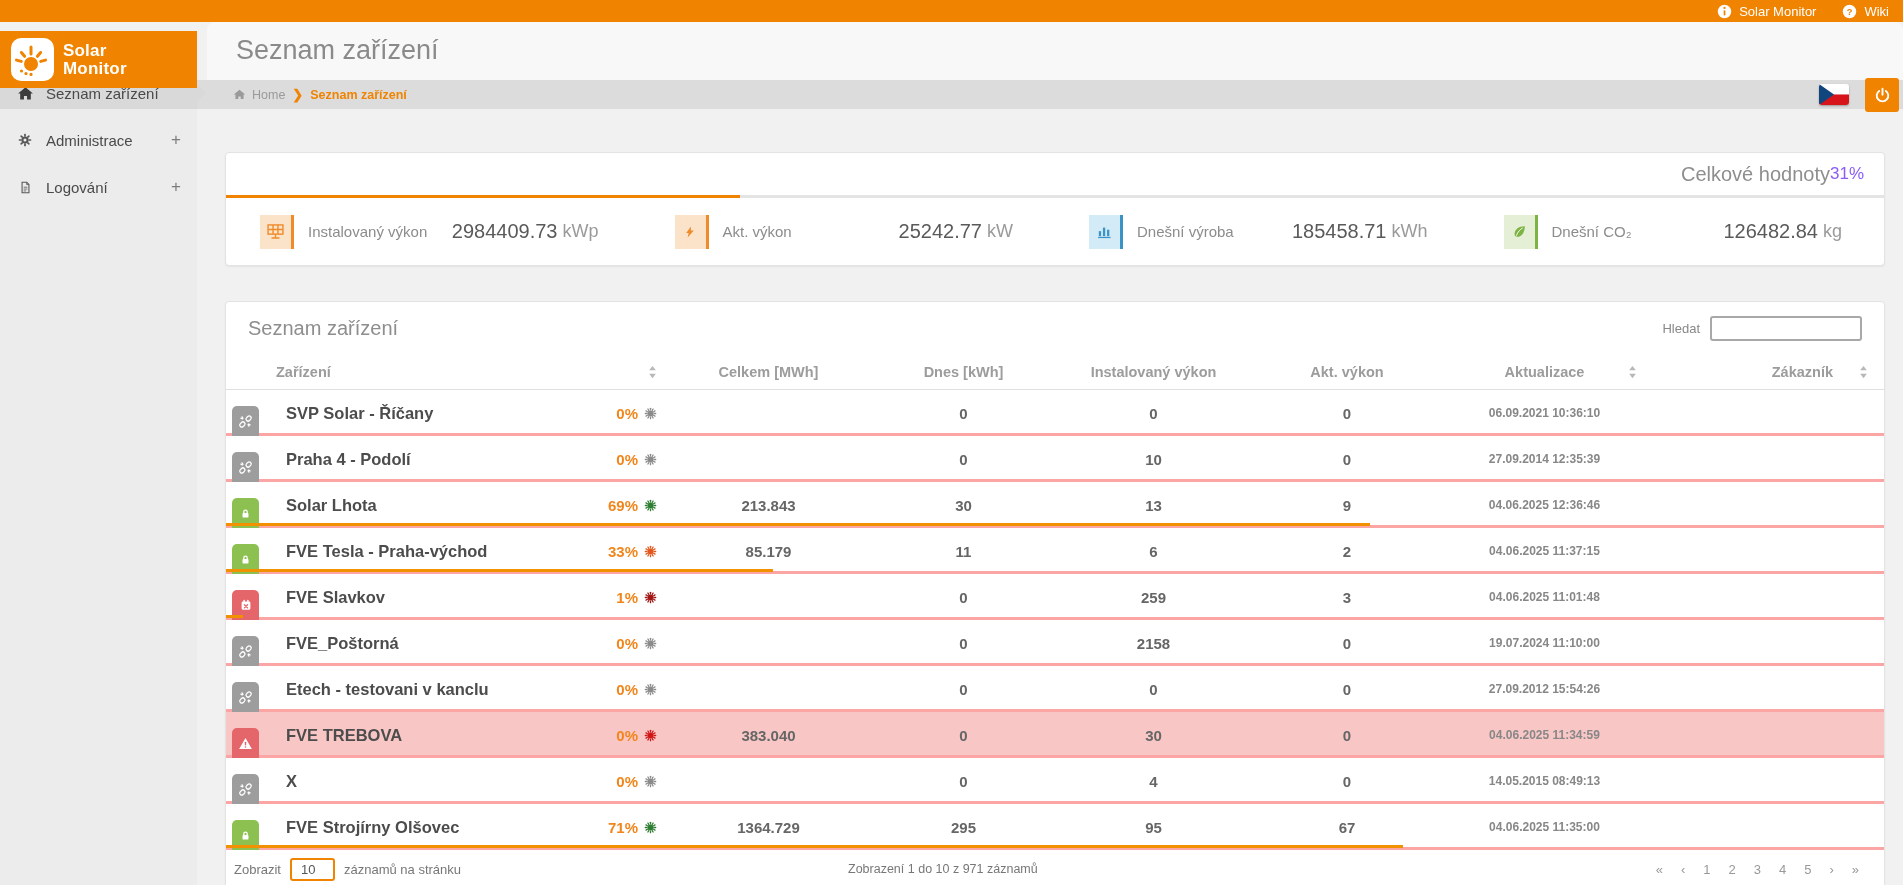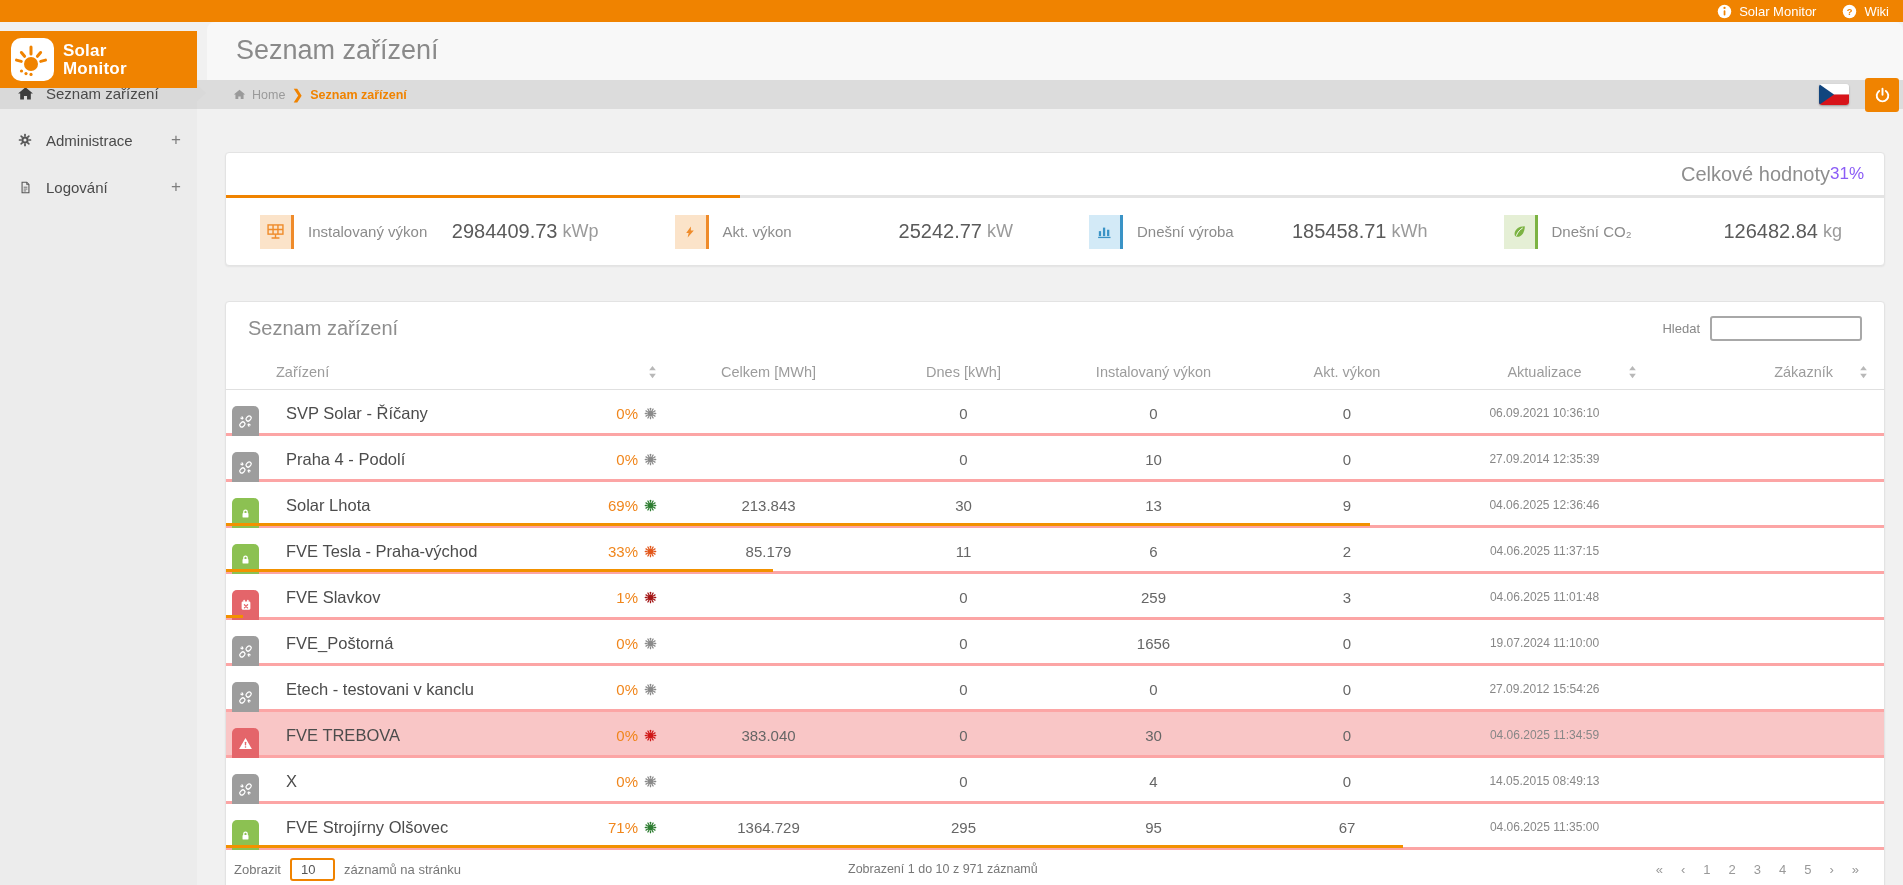--- a/index.html
+++ b/index.html
@@ -59,21 +59,21 @@
   .stat-value { margin-left:auto; font-size:20px; color:#5a5a5a; }
   .stat-unit { font-size:18px; color:#9a9a9a; margin-left:5px; }
 
   .devices { margin-top:35px; }
   .dev-head { height:52px; display:flex; align-items:center; padding:0 22px; }
   .search-wrap { margin-left:auto; display:flex; align-items:center; gap:10px; }
   .search-label { font-size:13px; color:#888; }
   .search-input { width:152px; height:25px; border:2px solid #a8a8a8; border-radius:3px; outline:none;
                   font-size:13px; padding:0 6px; color:#555; font-family:"Liberation Sans",sans-serif; }
 
-  .grid-cols { display:grid; grid-template-columns:440px 205px 185px 195px 192px 203px 1fr; align-items:center; }
+  .grid-cols { display:grid; grid-template-columns:440px 205px 185px 195px 192px 203px 1fr; align-items:center;font-weight:bold; }
   .thead { height:36px; border-bottom:1px solid #e0e0e0; color:#9c9c9c; font-size:14.5px; }
   .th { text-align:center; position:relative; cursor:pointer; }
   .th.c1 { text-align:left; padding-left:50px; }
   .th .sort { position:absolute; right:9px; top:50%; margin-top:-7px; }
   .th.c7 { display:flex; justify-content:flex-end; align-items:center; padding-right:16px; gap:26px; }
   .th.c7 .sort { position:static; margin-top:0; }
 
   .trow { height:46px; border-bottom:3px solid #fca5a5; position:relative; cursor:pointer; }
   .trow.alert { background:#f9c6c6; }
   .cell { text-align:center; font-size:15px; color:#666; }
@@ -569,21 +569,21 @@
                       <line x1="12" y1="2.4" x2="12" y2="5.4" transform="rotate(270 12 12)"></line>
                       <line x1="12" y1="2.4" x2="12" y2="5.4" transform="rotate(300 12 12)"></line>
                       <line x1="12" y1="2.4" x2="12" y2="5.4" transform="rotate(330 12 12)"></line>
                     </g>
                   </svg>
                 </span>
               </span>
             </div>
             <div class="cell"></div>
             <div class="cell">0</div>
-            <div class="cell">1656</div>
+            <div class="cell">2158</div>
             <div class="cell">0</div>
             <div class="cell c6">19.07.2024 11:10:00</div>
             <div class="cell"></div>
           </div>
           <div class="trow grid-cols">
             <div class="cell c1">
               <span class="row-icon" style="background:#9d9d9d">
                 <svg viewBox="0 0 24 24" width="15" height="15">
                   <g fill="none" stroke="#fff" stroke-width="2" stroke-linecap="round">
                     <rect x="2.5" y="13.5" width="9" height="6.5" rx="3.2" transform="rotate(-45 7 16.75)"></rect>

